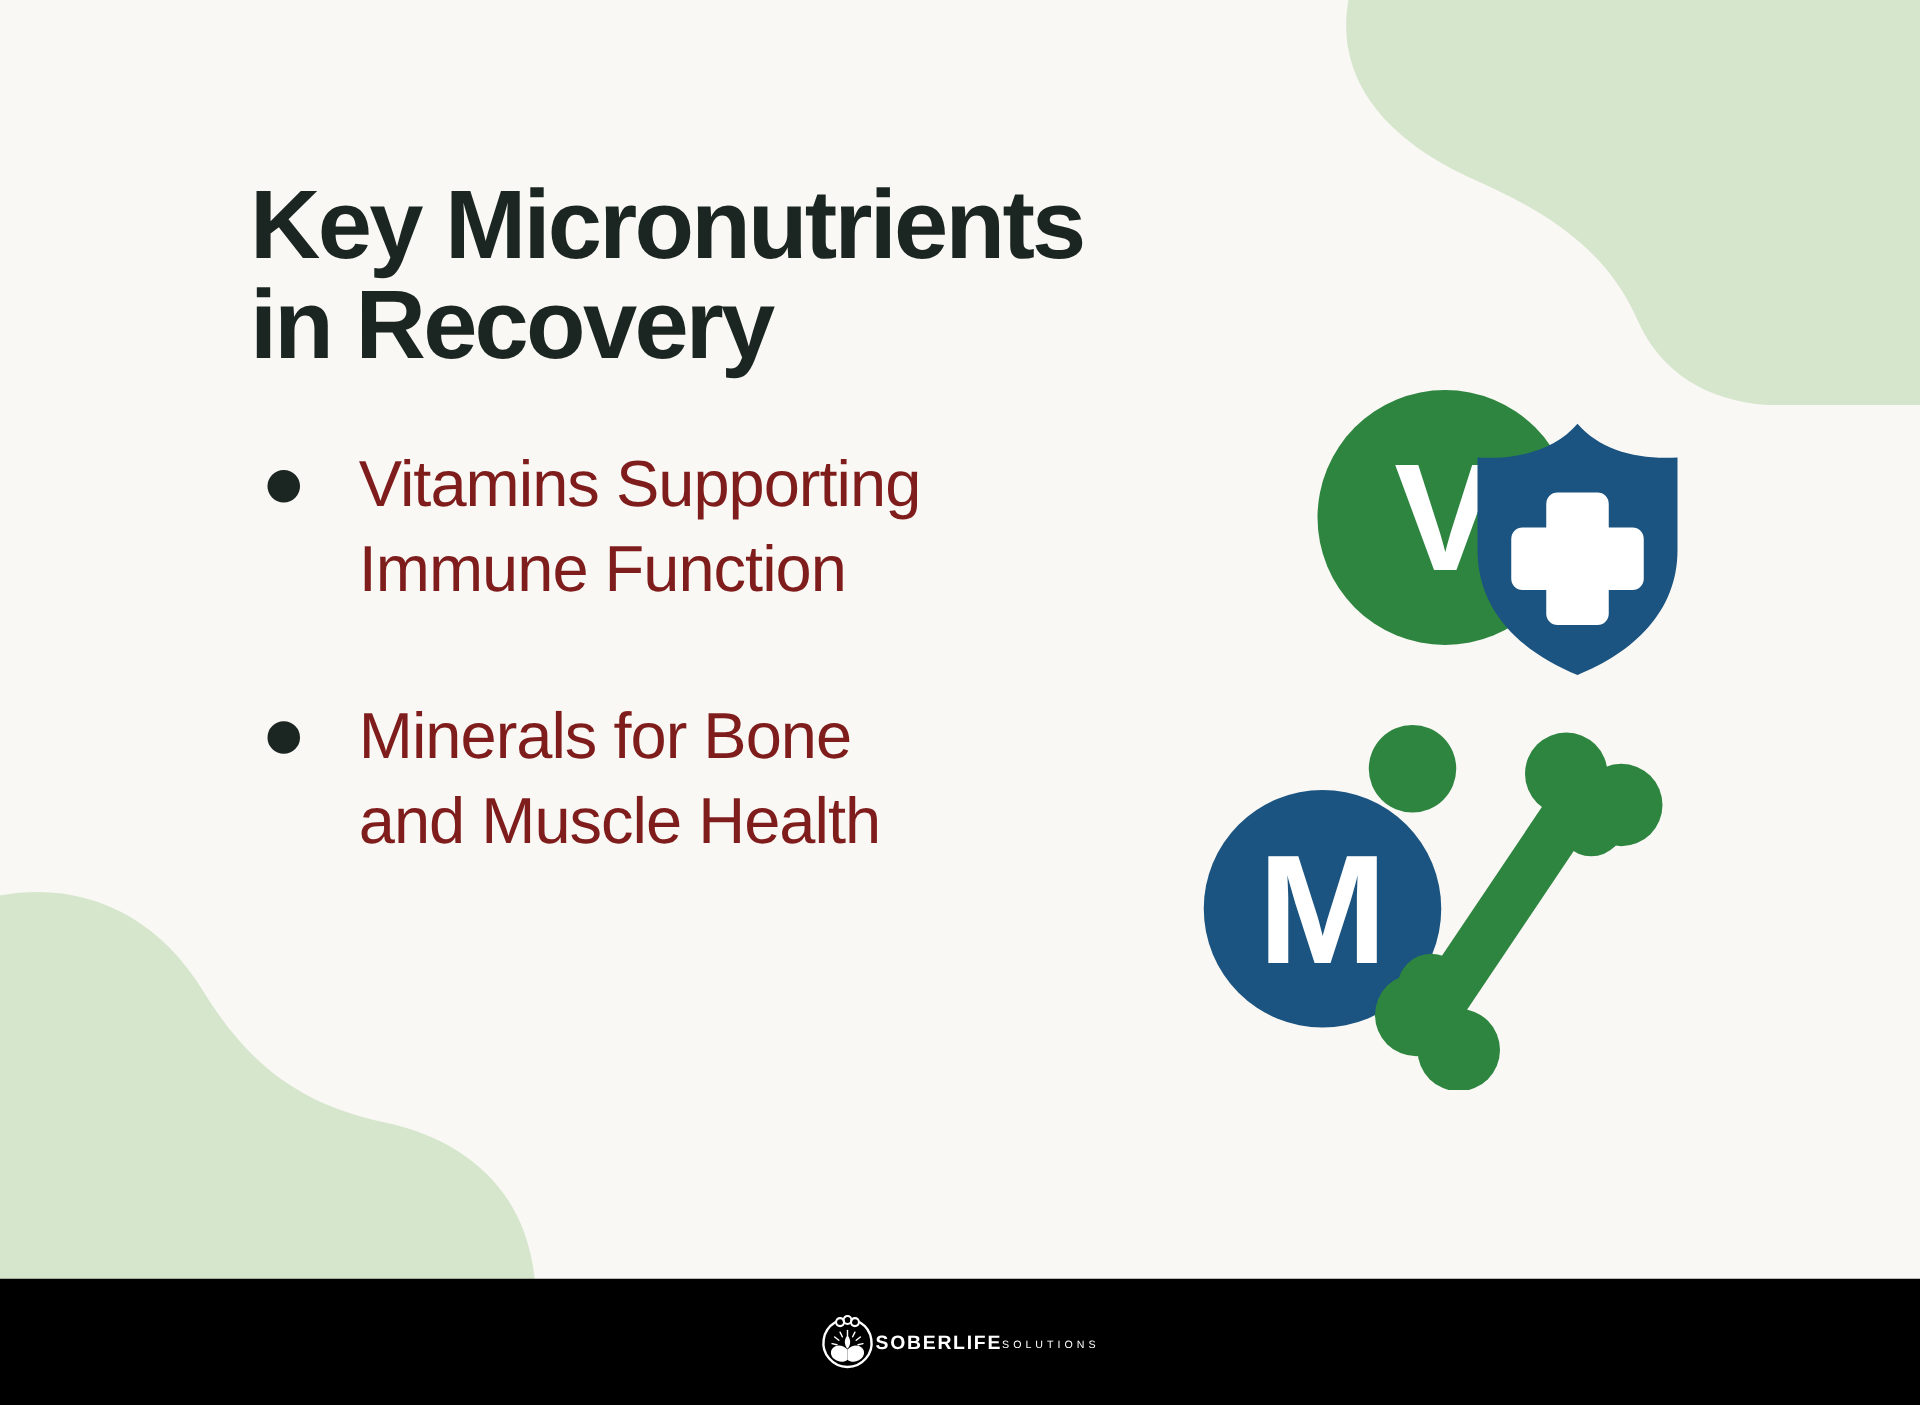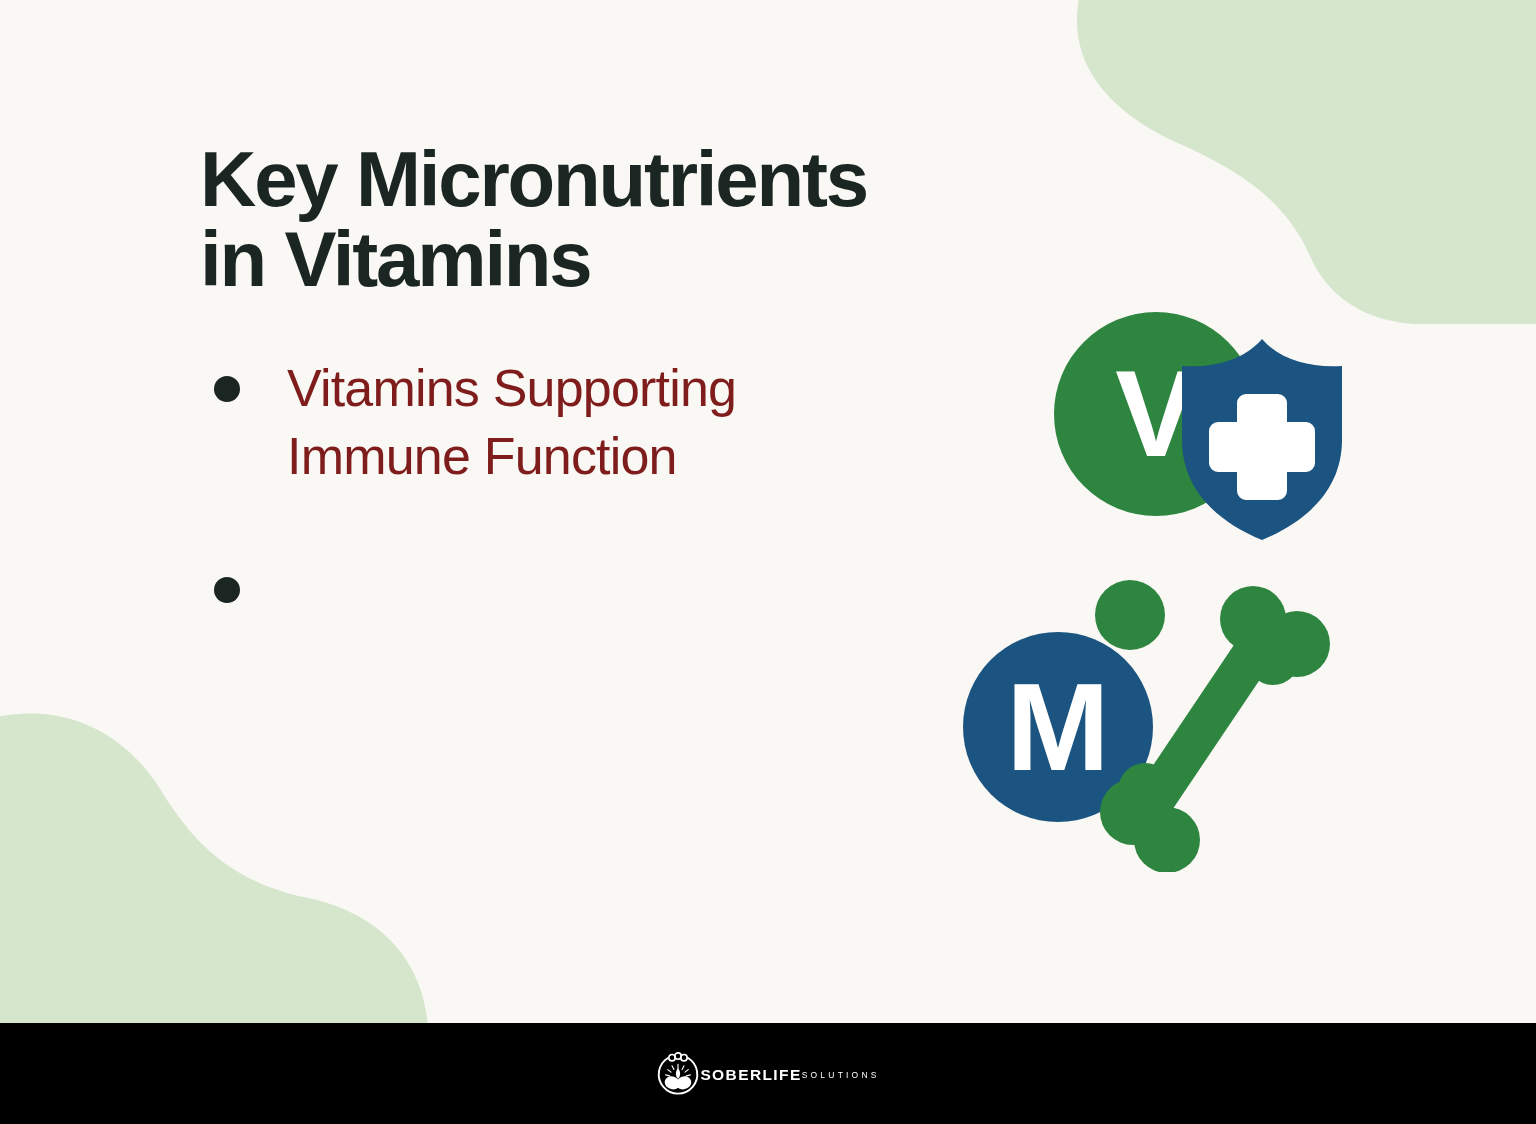--- a/index.html
+++ b/index.html
@@ -140,32 +140,34 @@
 
   <svg class="blob" id="blob-top-right" viewBox="0 0 520 330" preserveAspectRatio="none">
     <path d="M 60 0 C 44 70 92 120 160 150 C 228 180 268 212 290 262 C 312 312 360 334 420 330 L 520 330 L 520 0 Z" fill="#d6e6cd"></path>
   </svg>
 
   <svg class="blob" id="blob-bottom-left" viewBox="0 0 470 330" preserveAspectRatio="none">
     <path d="M 0 22 C 70 6 132 34 170 96 C 208 158 250 188 316 202 C 382 216 430 258 436 330 L 0 330 Z" fill="#d6e6cd"></path>
   </svg>
 
   <h1 id="page-title">Key Micronutrients
-in Vitamins</h1>
+in Recovery</h1>
 
   <div id="bullet-list">
 
     <div class="bullet-item">
       <span class="bullet-dot"></span>
       <span class="bullet-text">Vitamins Supporting
 Immune Function</span>
     </div>
 
     <div class="bullet-item">
       <span class="bullet-dot"></span>
+      <span class="bullet-text">Minerals for Bone
+and Muscle Health</span>
     </div>
 
   </div>
 
   <svg id="icon-vitamin" viewBox="0 0 310 245">
 
     <circle cx="108" cy="114" r="102" fill="#2e8540"></circle>
 
     <text x="108" y="156" text-anchor="middle" font-family="Liberation Sans, sans-serif" font-size="122" font-weight="700" fill="#ffffff">V</text>
 

